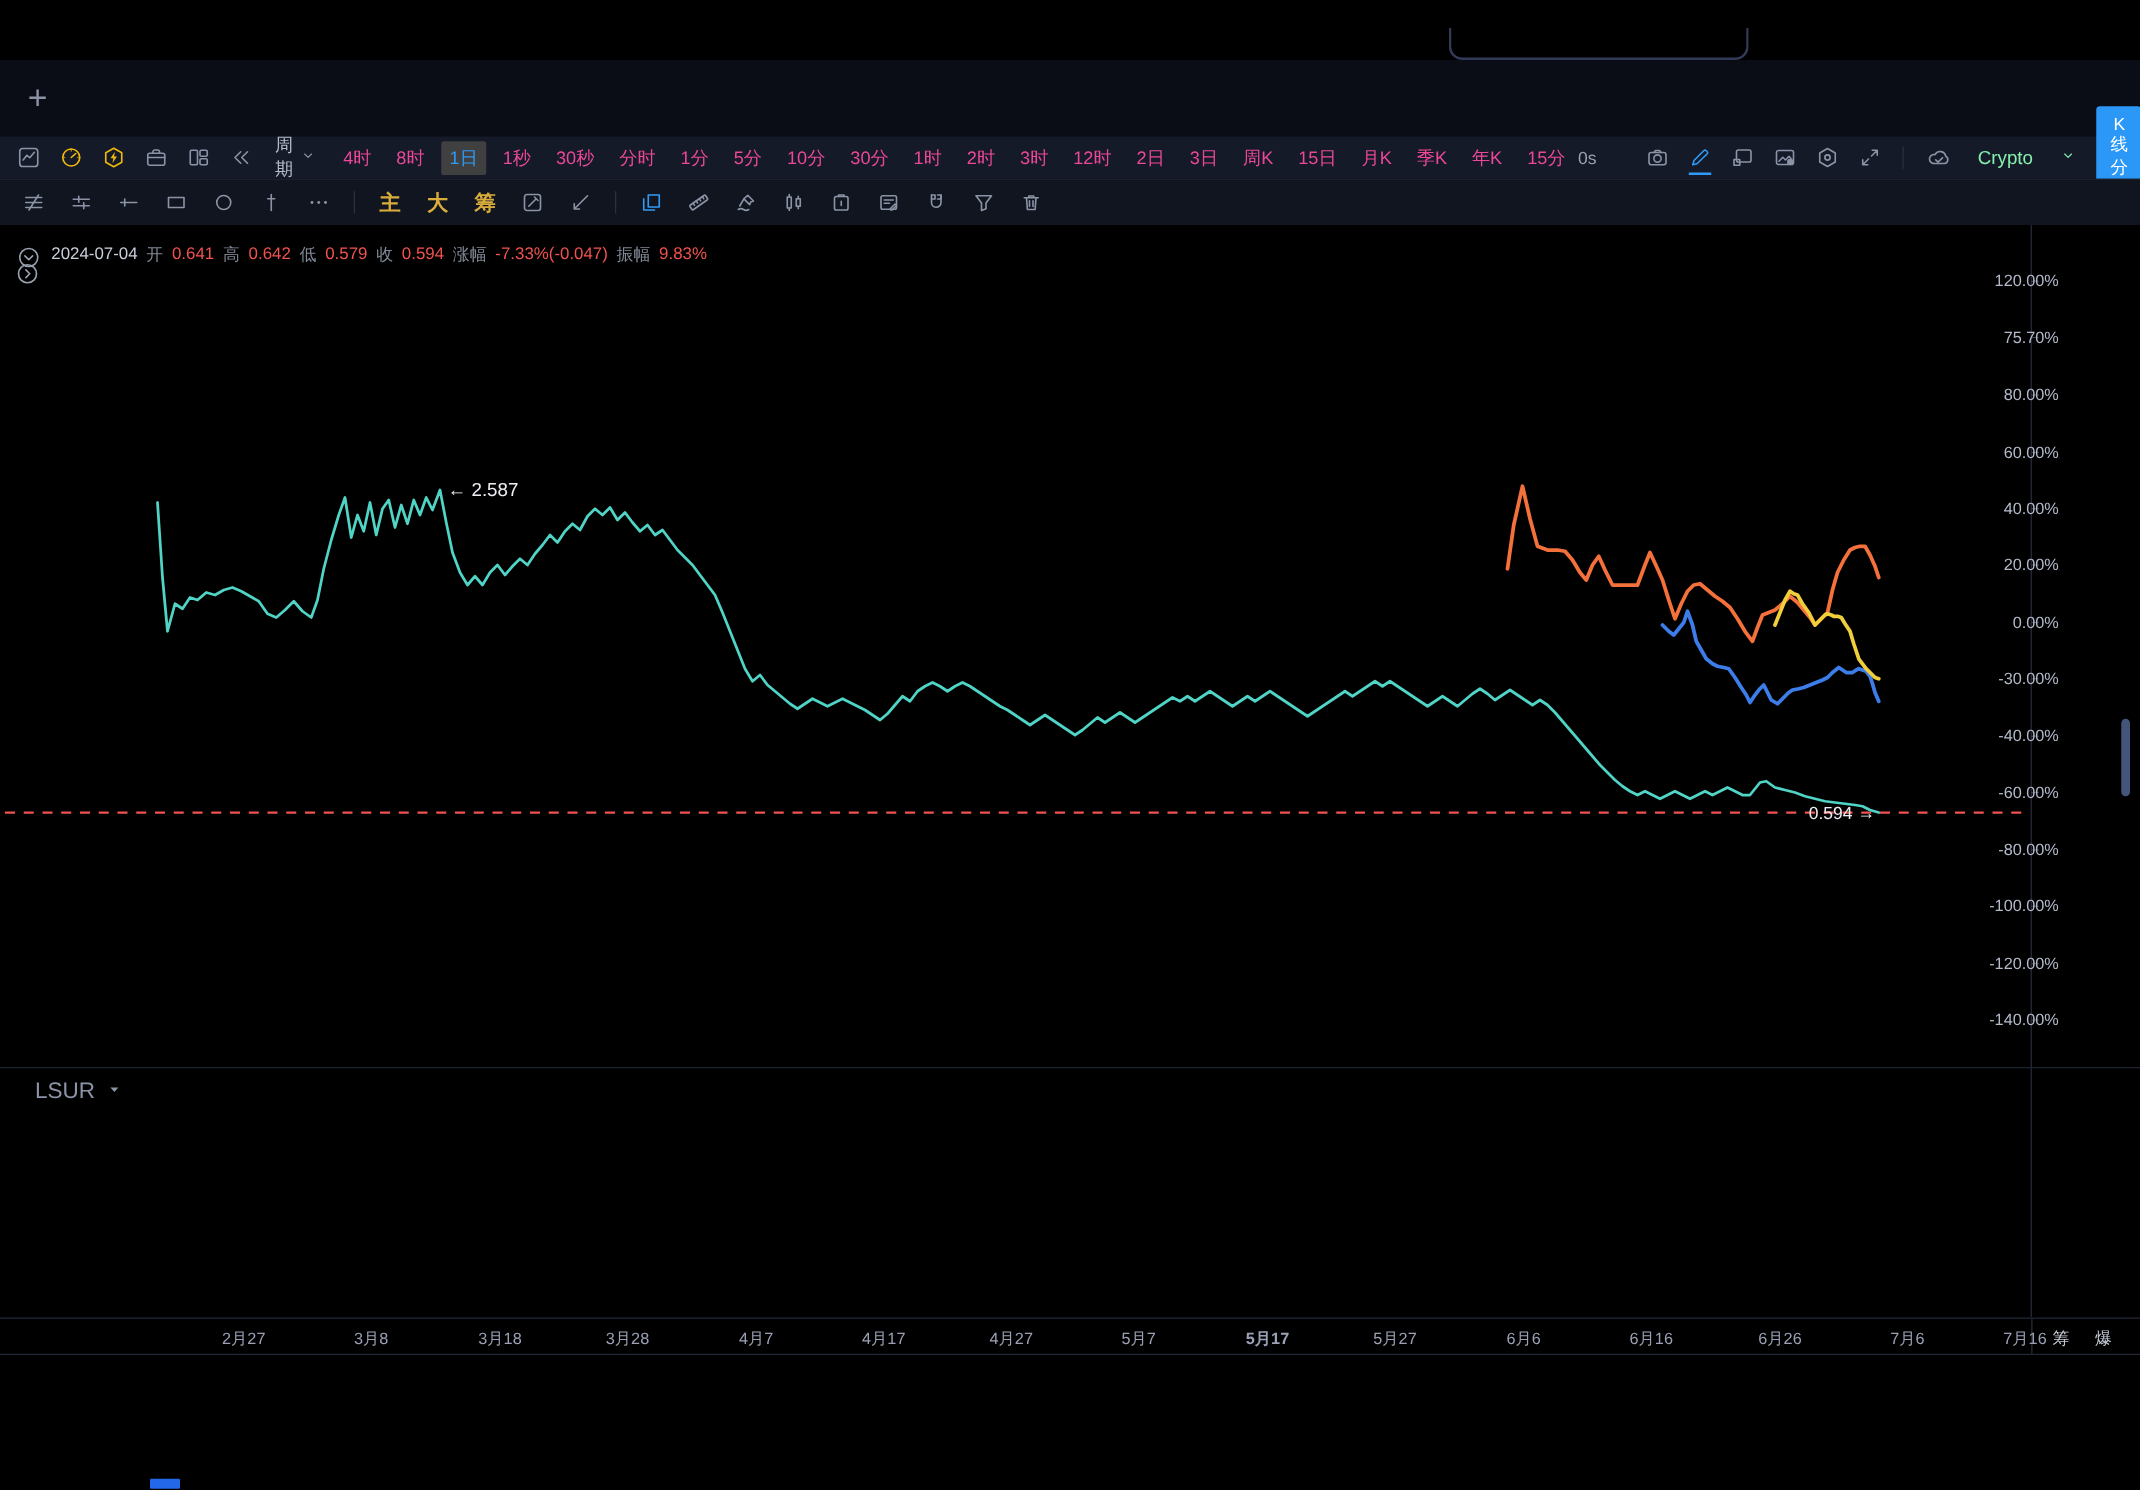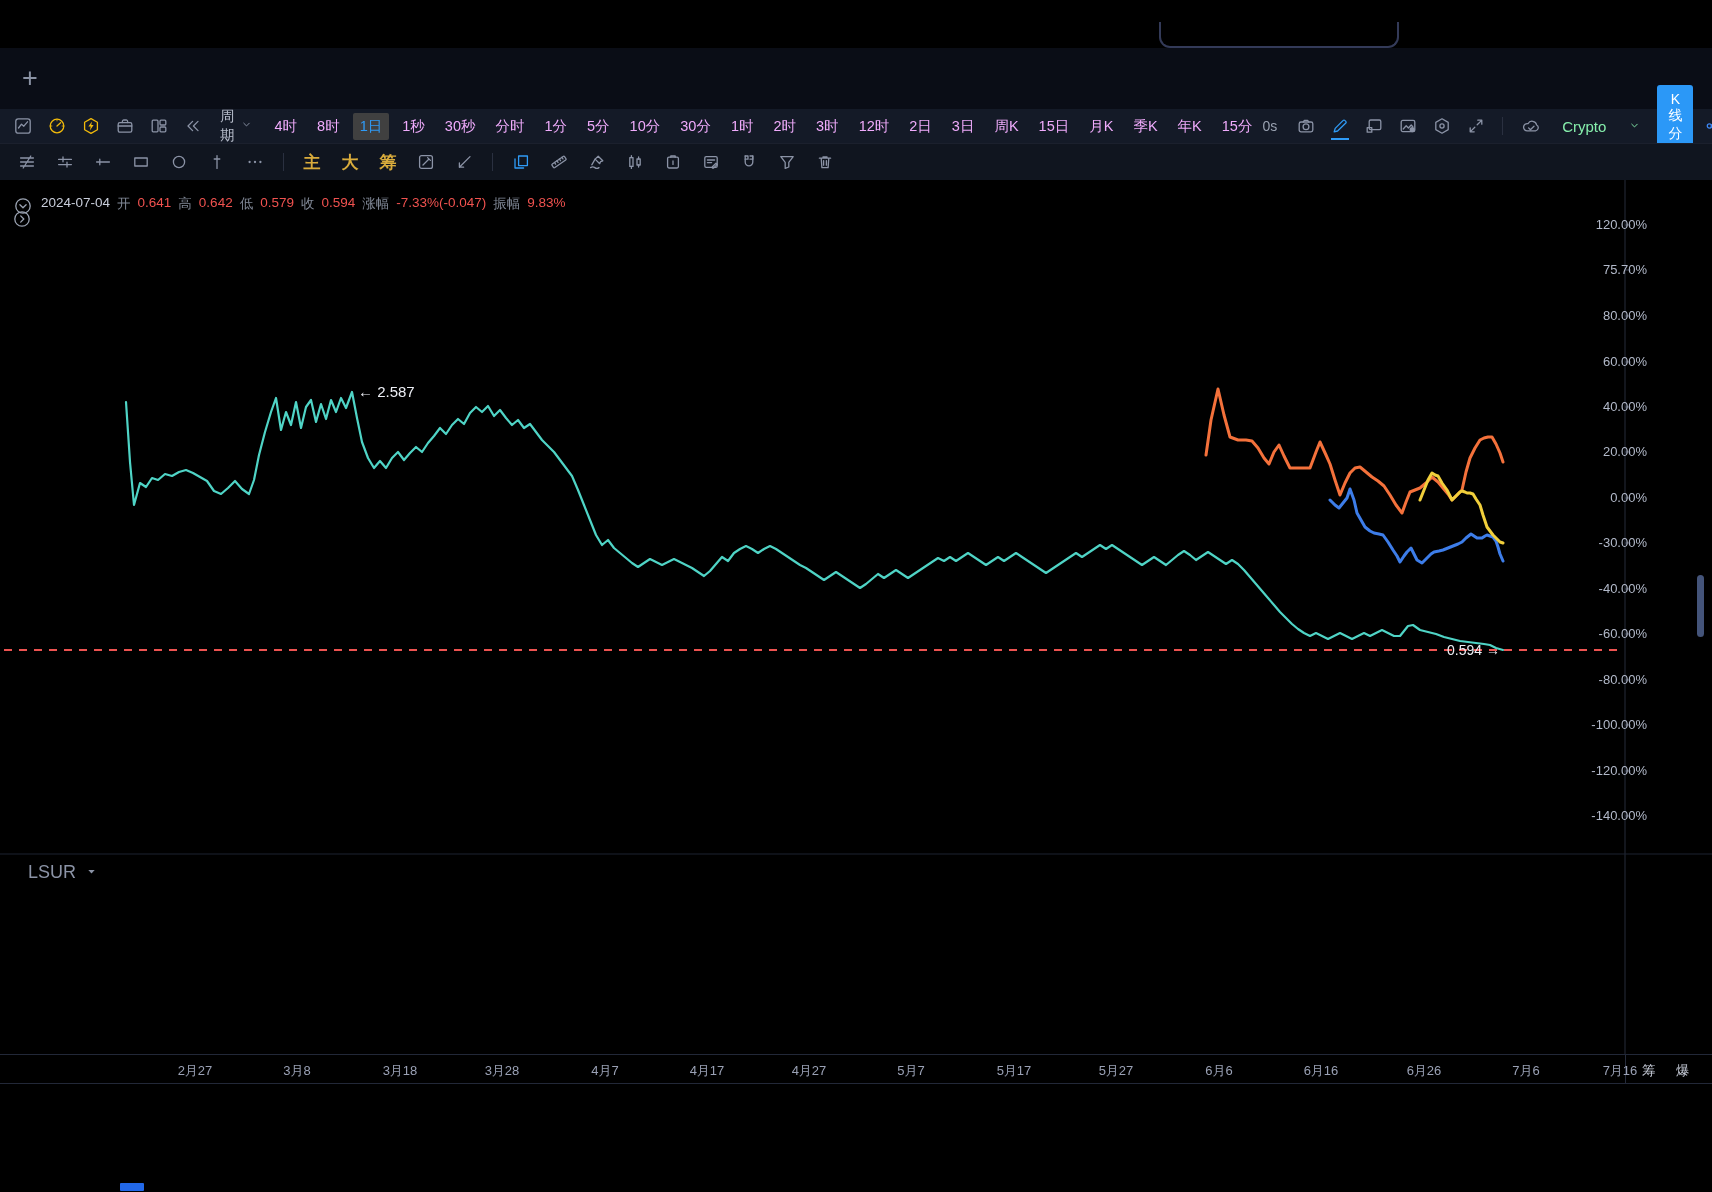--- a/index.html
+++ b/index.html
@@ -21,24 +21,24 @@
   .tb2{left:0;top:143px;width:1712px;height:37px;background:#10151f;border-top:1px solid #1b202d;display:flex;align-items:center;padding:0 8px}
   .icn{display:flex;align-items:center;justify-content:center;width:34px;height:100%;color:#8b93a6;cursor:pointer;position:relative}
   .tb2 .icn{width:38px}
   .icn svg{display:block}
   .icn.yellow{color:#f0b90b}
   .tb1 .icn.active{color:#2f9bf6}
   .tb1 .icn.active::after{content:"";position:absolute;left:8px;right:8px;bottom:3px;height:2px;background:#2f9bf6}
   .tb2 .icn.active{color:#2f9bf6}
   .period{display:flex;align-items:center;gap:5px;color:#b6bcca;font-size:14.5px;margin:0 12px 0 10px;cursor:pointer}
   .period .caret{color:#8b93a6}
-  .tf{padding:4px 7px;margin:0 3px;font-size:14.5px;color:#f0abfc;cursor:pointer;border-radius:2px;white-space:nowrap}
+  .tf{padding:4px 7px;margin:0 3px;font-size:14.5px;color:#ec4899;cursor:pointer;border-radius:2px;white-space:nowrap}
   .tf.selected{color:#2f9bf6;background:#404040}
   .tb-spacer{flex:1}
-  .countdown{color:#9aa2b1;font-size:14px;margin-right:12px}
+  .countdown{color:#9aa2b1;font-size:14px;margin-right:32px}
   .vdiv{width:1px;height:18px;background:#2a3040;margin:0 9px;flex:none}
   .cloud-menu{display:flex;align-items:center;gap:22px;color:#86efac;font-size:15px;margin:0 10px;cursor:pointer}
   .cloud-menu .icn{width:auto}
   .kline-btn{background:#2b98f7;color:#fff;border:none;border-radius:3px;font-size:14px;padding:6px 11px;margin:0 12px 0 6px;cursor:pointer;font-family:inherit}
   .share{color:#3d86f2}
   .txt-tool{width:38px;height:100%;display:flex;align-items:center;justify-content:center;color:#d9ac3c;font-size:17px;font-weight:700;cursor:pointer}
   
   .chart-area{left:0;top:180px;width:1712px;height:874px;background:#000}
   #chart-svg{position:absolute;left:0;top:0}
   .ohlc{left:12px;top:15px;display:flex;align-items:flex-start;gap:7px;font-size:13.5px;white-space:nowrap}
@@ -408,21 +408,21 @@
   <div class="axis-vline-ext"></div>
   <div id="xlabels">
       <span class="x-tick-label" style="left: 150px;">2月27</span>
       <span class="x-tick-label" style="left: 252px;">3月8</span>
       <span class="x-tick-label" style="left: 355px;">3月18</span>
       <span class="x-tick-label" style="left: 457px;">3月28</span>
       <span class="x-tick-label" style="left: 560px;">4月7</span>
       <span class="x-tick-label" style="left: 662px;">4月17</span>
       <span class="x-tick-label" style="left: 764px;">4月27</span>
       <span class="x-tick-label" style="left: 866px;">5月7</span>
-      <span class="x-tick-label" style="left: 969px;">5月17</span>
+      <span class="x-tick-label" style="left: 969px; font-weight: bold;">5月17</span>
       <span class="x-tick-label" style="left: 1071px;">5月27</span>
       <span class="x-tick-label" style="left: 1174px;">6月6</span>
       <span class="x-tick-label" style="left: 1276px;">6月16</span>
       <span class="x-tick-label" style="left: 1379px;">6月26</span>
       <span class="x-tick-label" style="left: 1481px;">7月6</span>
       <span class="x-tick-label" style="left: 1575px;">7月16</span>
     </div>
   <span class="chip-btn" style="left:1642px">筹</span>
   <span class="chip-btn" style="left:1676px">爆</span>
 </div>

